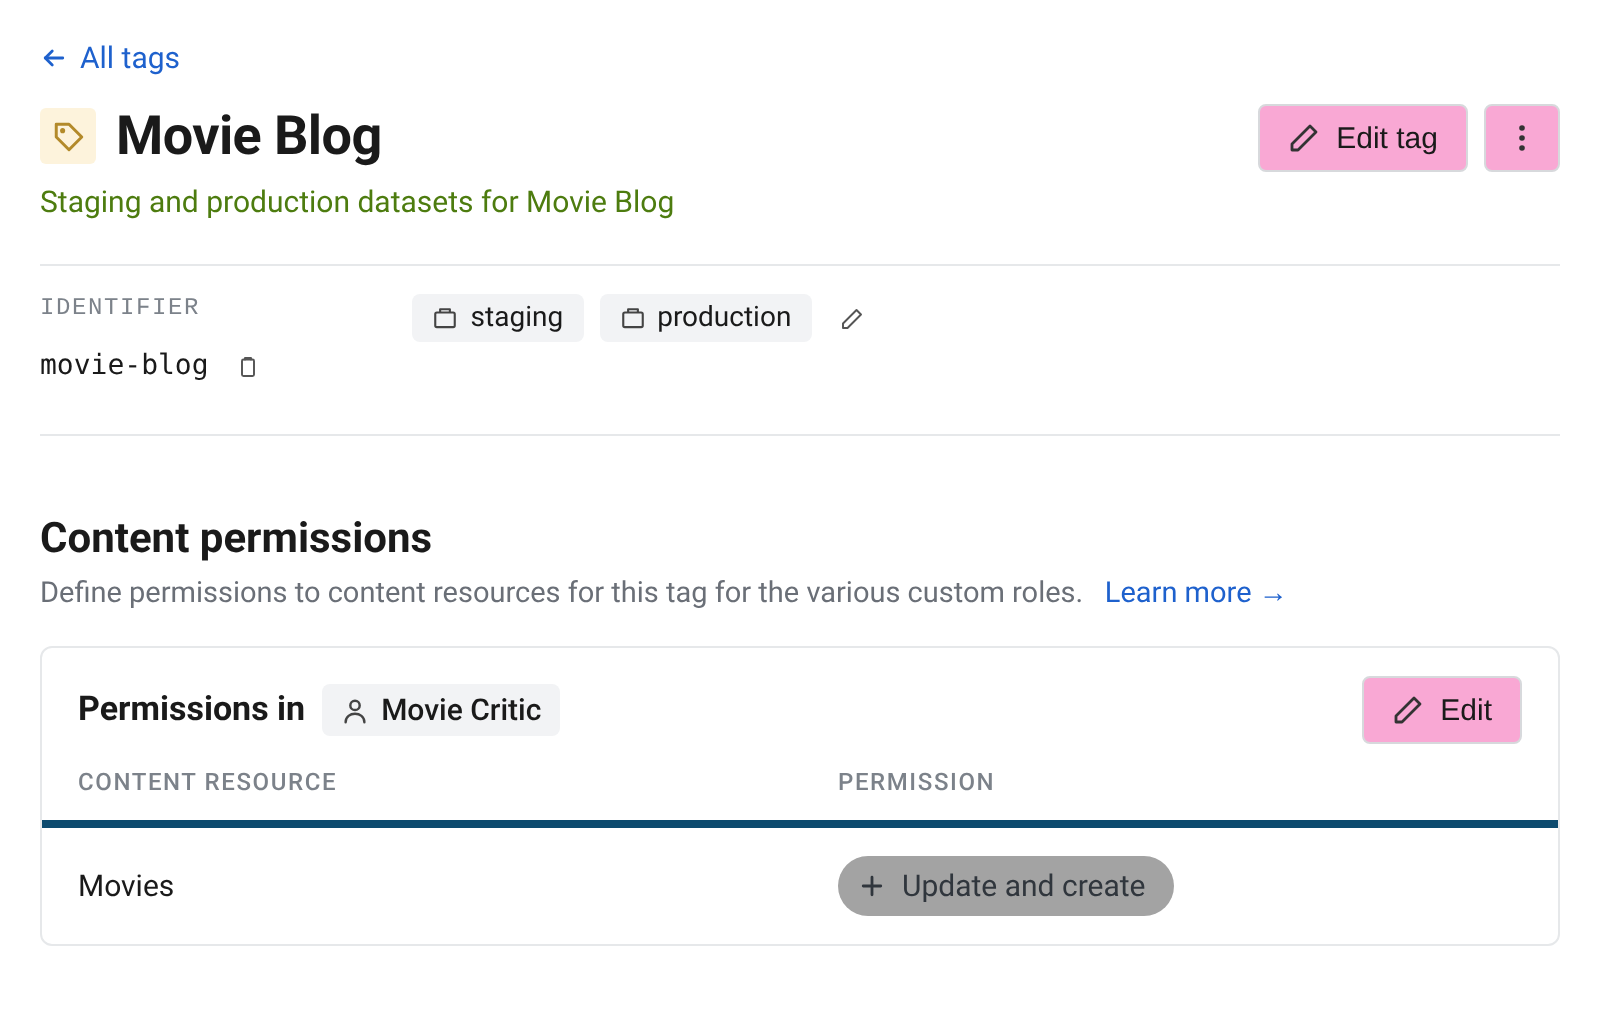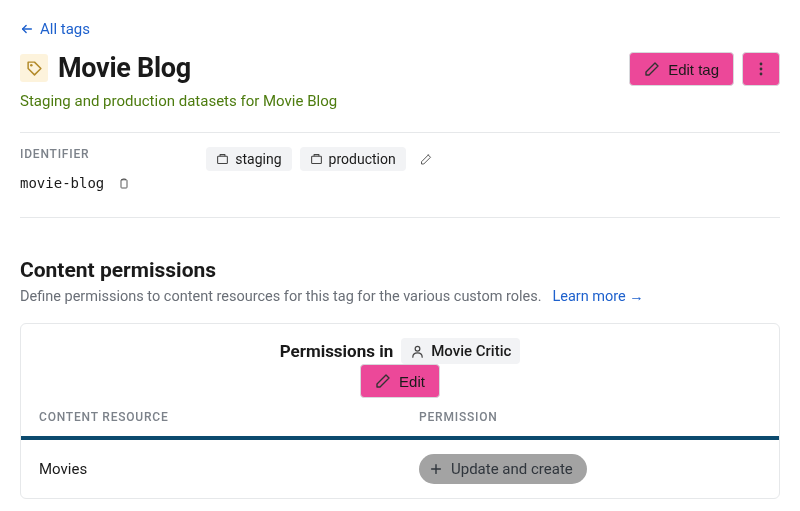--- a/index.html
+++ b/index.html
@@ -47,21 +47,21 @@
   .subtitle {
     font-size: 15px;
     color: #4d7c0f;
     margin-top: 8px;
   }
   .header-actions { display: flex; gap: 8px; align-items: center; }
   .btn {
     display: inline-flex;
     align-items: center;
     gap: 8px;
-    background: #ec4899;
+    background: #f9a8d4;
     border: 1px solid #d7d9dc;
     border-radius: 4px;
     font-size: 15px;
     padding: 8px 14px;
     cursor: pointer;
     color: #1a1a1a;
     line-height: 1;
   }
   .btn.icon-only { padding: 8px 10px; }
   .btn svg { flex-shrink: 0; }
@@ -73,20 +73,21 @@
   }
 
   .meta-row { display: flex; gap: 70px; }
   .meta-col { display: flex; flex-direction: column; gap: 10px; }
   .meta-label {
     font-size: 12px;
     letter-spacing: 0.8px;
     color: #7c828a;
     text-transform: uppercase;
     font-weight: 500;
+    font-family: Liberation Mono, monospace;
   }
   .identifier-value {
     display: flex;
     align-items: center;
     gap: 8px;
     font-family: ui-monospace, SFMono-Regular, Menlo, monospace;
     font-size: 14px;
     color: #1a1a1a;
   }
   .datasets-line { display: flex; align-items: center; gap: 8px; }
@@ -130,21 +131,20 @@
   .perm-card {
     margin-top: 18px;
     border: 1px solid #e6e8ea;
     border-radius: 6px;
   }
   .perm-header {
     display: flex;
     justify-content: space-between;
     align-items: center;
     padding: 14px 18px 12px 18px;
-    flex-direction: column;
   }
   .perm-title {
     display: flex;
     align-items: center;
     gap: 8px;
     font-size: 17px;
     font-weight: 700;
   }
   .role-chip {
     display: inline-flex;

